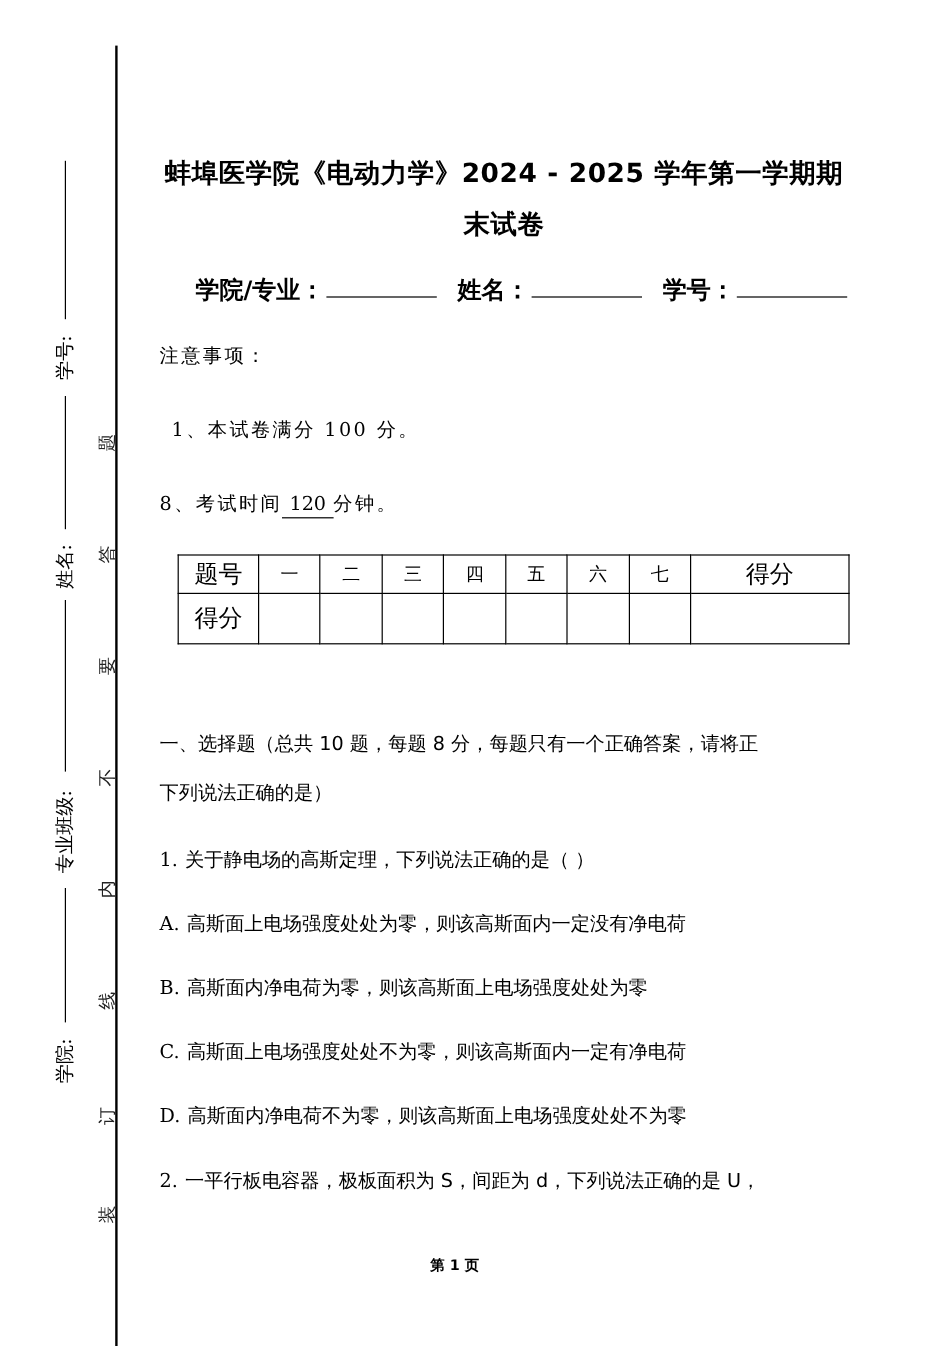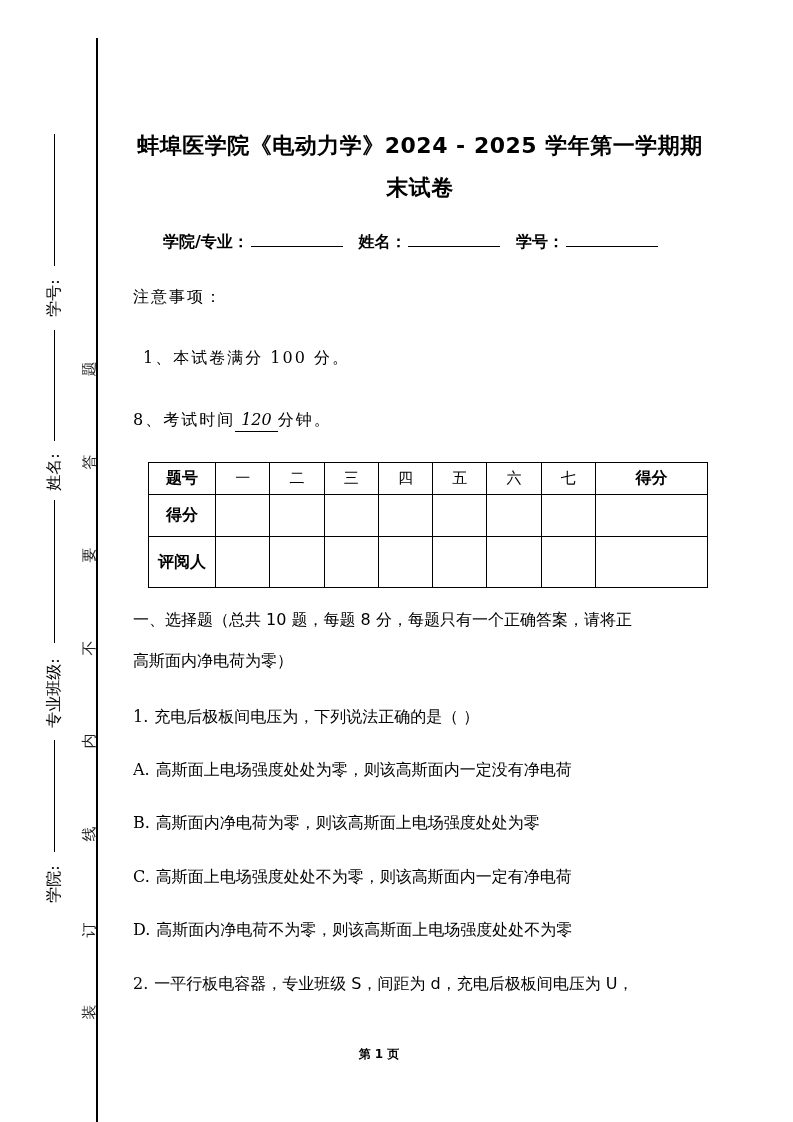--- a/index.html
+++ b/index.html
@@ -18,34 +18,34 @@
                transform: rotate(-90deg); font-family: "DejaVu Serif", serif;
                font-size: 15px; line-height: 18px; text-align: center; color: #222; }
 
   
   .title { position: absolute; left: 120px; width: 600px; text-align: center;
            font-family: "DejaVu Sans", sans-serif; font-weight: bold; font-size: 22px;
            letter-spacing: 0.5px; line-height: 30px; }
   .title.l1 { top: 131px; }
   .title.l2 { top: 173px; }
 
-  .info { position: absolute; left: 163px; top: 230px; font-weight: bold; font-size: 16px;
+  .info { position: absolute; left: 163px; top: 230px; font-weight: bold; font-size: 20px;
           line-height: 22px; white-space: nowrap; }
   .info span { display: inline-block; }
   .info .blank { display: inline-block; width: 92px; border-bottom: 1.5px solid #000;
                  height: 16px; margin: 0 10px 0 2px; vertical-align: baseline; }
 
   .serif { font-family: "DejaVu Serif", serif; }
   .line-text { position: absolute; left: 133px; font-size: 16px; line-height: 22px;
                white-space: nowrap; letter-spacing: 2px; }
-  .underlined { display: inline-block; border-bottom: 1.2px solid #000; padding: 0 6px; letter-spacing: 0; font-style: italic; }
+  .underlined { display: inline-block; border-bottom: 1.2px solid #000; padding: 0 6px; letter-spacing: 0; }
 
   
   table.score { position: absolute; left: 148px; top: 462px; width: 560px; border-collapse: collapse; }
-  table.score td { border: 1.2px solid #000; text-align: center; font-size: 16px; font-weight: bold; padding: 0; }
+  table.score td { border: 1.2px solid #000; text-align: center; font-size: 20px; font-weight: normal; padding: 0; }
   table.score tr.h td { height: 31px; }
   table.score tr.r2 td { height: 41px; }
   table.score tr.r3 td { height: 50px; }
   table.score td.first { width: 66px; }
   table.score td.numhead { font-family: "DejaVu Serif", serif; font-weight: normal; font-size: 15px; }
 
   .q { position: absolute; left: 133px; font-size: 16px; line-height: 22px; white-space: nowrap; }
   .q .lbl { font-family: "DejaVu Serif", serif; margin-right: 6px; }
   .footer { position: absolute; left: 0; width: 758px; top: 1046px; text-align: center;
             font-size: 12px; font-weight: bold; }
@@ -107,51 +107,40 @@
       <td class="first">得分</td>
       <td></td>
       <td></td>
       <td></td>
       <td></td>
       <td></td>
       <td></td>
       <td></td>
       <td></td>
     </tr>
-    <tr class="r3">
-      <td class="first">评阅人</td>
-      <td></td>
-      <td></td>
-      <td></td>
-      <td></td>
-      <td></td>
-      <td></td>
-      <td></td>
-      <td></td>
-    </tr>
   </tbody>
     </table>
 
   <div class="q" style="top:609px;">一、选择题（总共 10 题，每题 8 分，每题只有一个正确答案，请将正</div>
-  <div class="q" style="top:650px;">高斯面内净电荷为零）</div>
+  <div class="q" style="top:650px;">下列说法正确的是）</div>
 
   <div class="q" style="top:706px;">
-    <span class="lbl">1.</span><span>充电后极板间电压为，下列说法正确的是（    ）</span>
+    <span class="lbl">1.</span><span>关于静电场的高斯定理，下列说法正确的是（    ）</span>
   </div>
   <div class="q" style="top:759px;">
     <span class="lbl">A.</span><span>高斯面上电场强度处处为零，则该高斯面内一定没有净电荷</span>
   </div>
   <div class="q" style="top:812px;">
     <span class="lbl">B.</span><span>高斯面内净电荷为零，则该高斯面上电场强度处处为零</span>
   </div>
   <div class="q" style="top:866px;">
     <span class="lbl">C.</span><span>高斯面上电场强度处处不为零，则该高斯面内一定有净电荷</span>
   </div>
   <div class="q" style="top:919px;">
     <span class="lbl">D.</span><span>高斯面内净电荷不为零，则该高斯面上电场强度处处不为零</span>
   </div>
 
   <div class="q" style="top:973px;">
-    <span class="lbl">2.</span><span>一平行板电容器，专业班级 S，间距为 d，充电后极板间电压为 U，</span>
+    <span class="lbl">2.</span><span>一平行板电容器，极板面积为 S，间距为 d，下列说法正确的是 U，</span>
   </div>
 
   <div class="footer">第 1 页</div>
 </div>
 
 </body></html>

